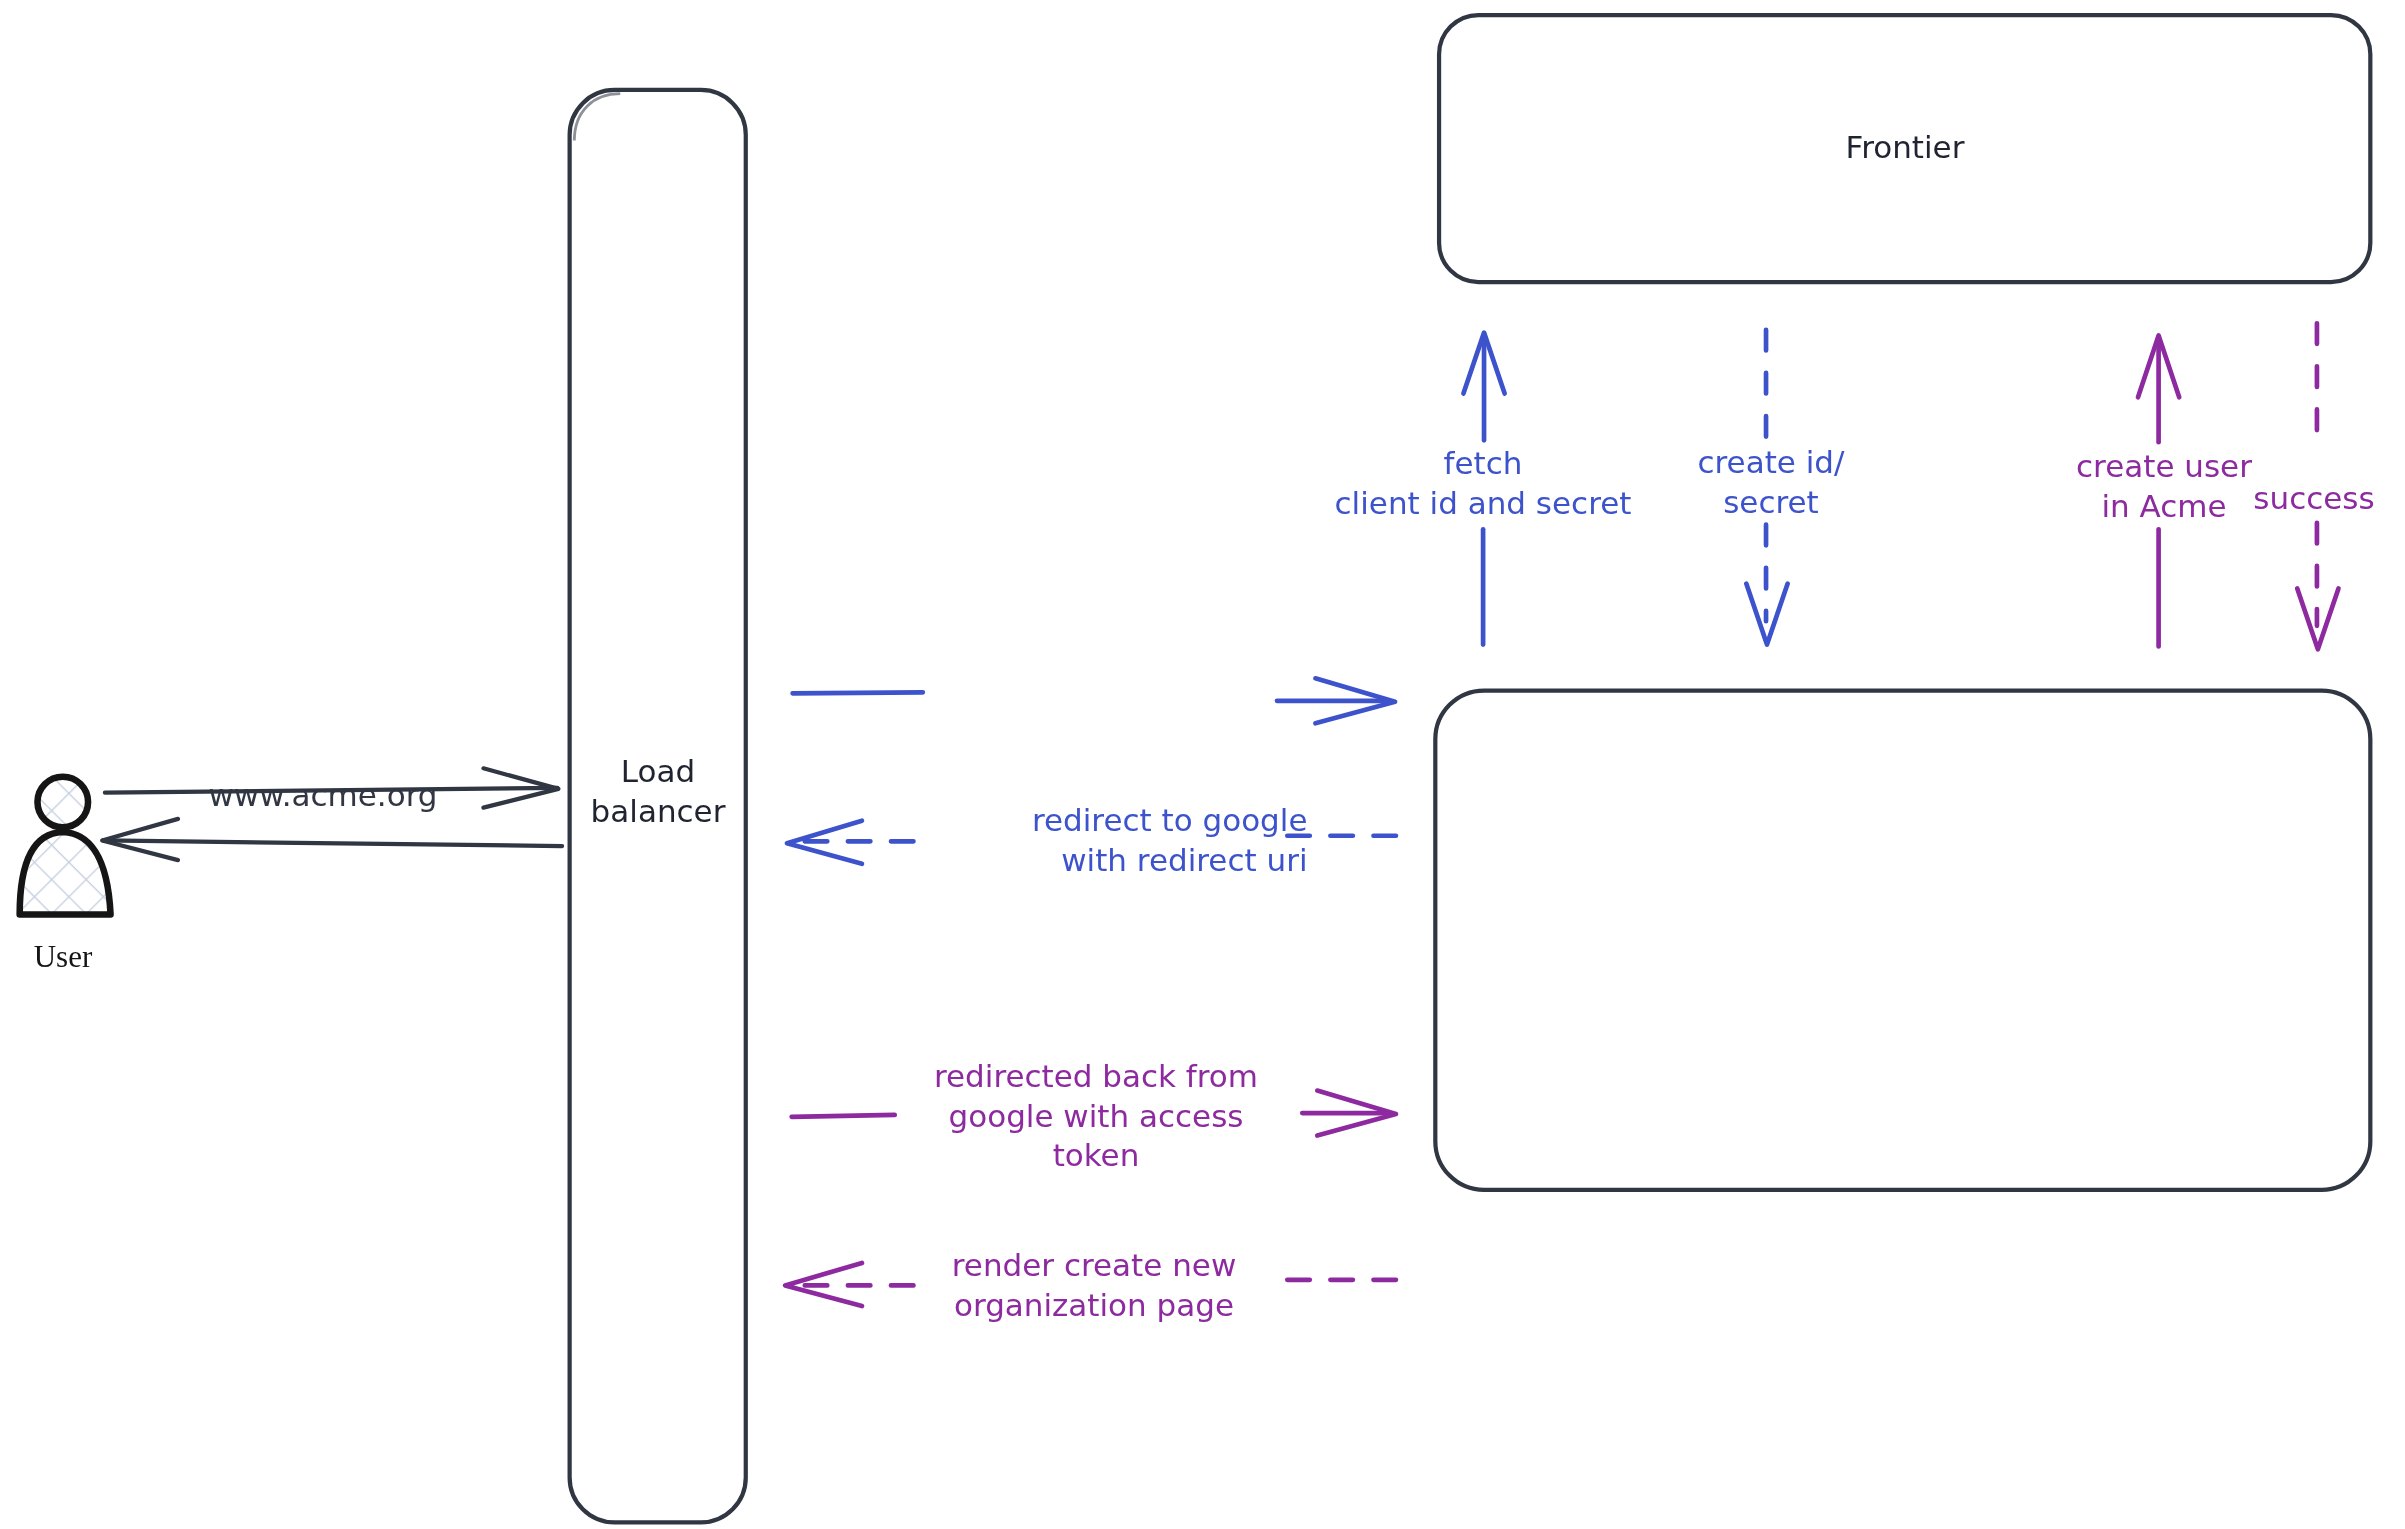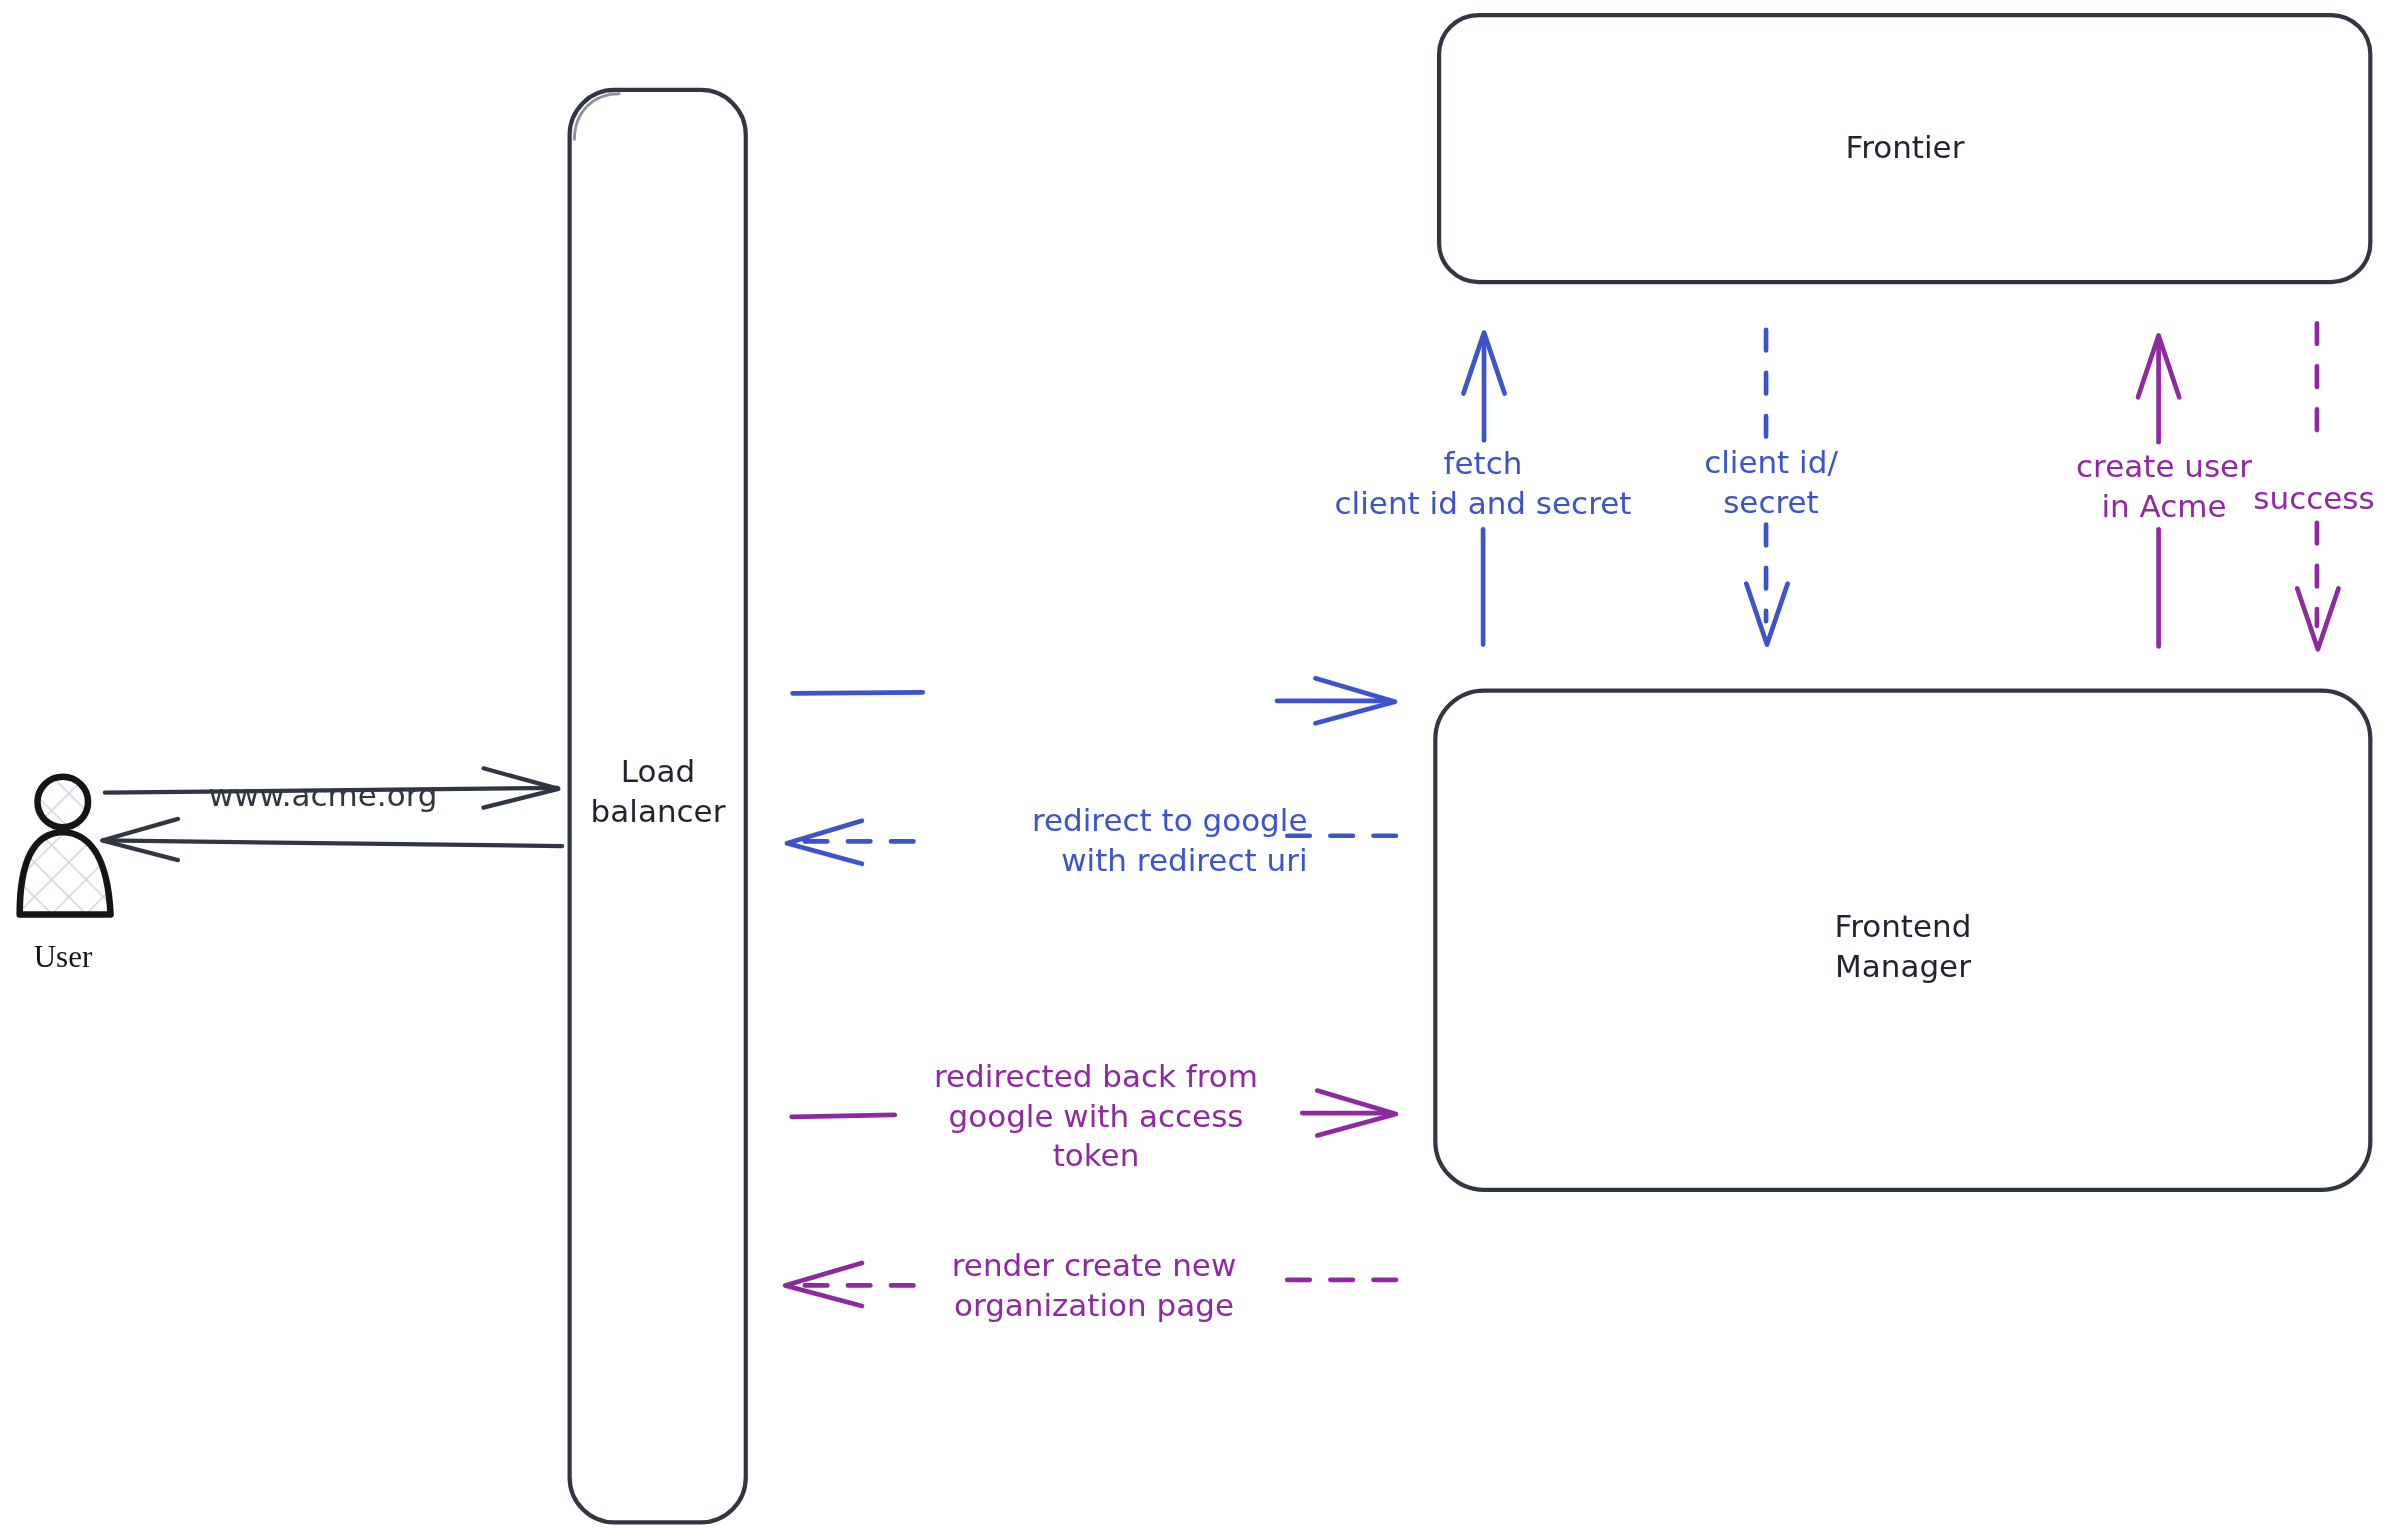--- a/index.html
+++ b/index.html
@@ -142,40 +142,38 @@
     </g>
   </svg>
 
   <div class="actor-label lbl-center" style="left:63px; top:957px;font-family:Liberation Serif, serif;">User</div>
 
   <div class="node-label lbl-center" style="left:658px; top:792px; width:169px;">Load
 balancer</div>
 
   <div class="node-label lbl-center" style="left:1905px; top:148px; width:375px;">Frontier</div>
 
-  <div class="node-label lbl-center" style="left:1903px; top:947px; width:375px;">Frontend
-Manager</div>
 
   <div class="edge-label dark lbl-center" style="left:323px; top:796px; width:394px;">www.acme.org</div>
 
 
   <div class="edge-label blue lbl-center" style="left:1092px; top:841px; width:431px;text-align:right;">redirect to google
 with redirect uri</div>
 
   <div class="edge-label purple lbl-center" style="left:1096px; top:1117px; width:440px;">redirected back from
 google with access
 token</div>
 
   <div class="edge-label purple lbl-center" style="left:1094px; top:1286px; width:440px;">render create new
 organization page</div>
 
   <div class="edge-label blue lbl-center" style="left:1483px; top:484px; width:487px;">fetch
 client id and secret</div>
 
-  <div class="edge-label blue lbl-center" style="left:1771px; top:483px; width:234px;">client id/
+  <div class="edge-label blue lbl-center" style="left:1771px; top:483px; width:234px;">create id/
 secret</div>
 
   <div class="edge-label purple lbl-center" style="left:2164px; top:487px; width:309px;">create user
 in Acme</div>
 
   <div class="edge-label purple lbl-center" style="left:2314px; top:499px; width:215px;">success</div>
 
 </div>
 
 

